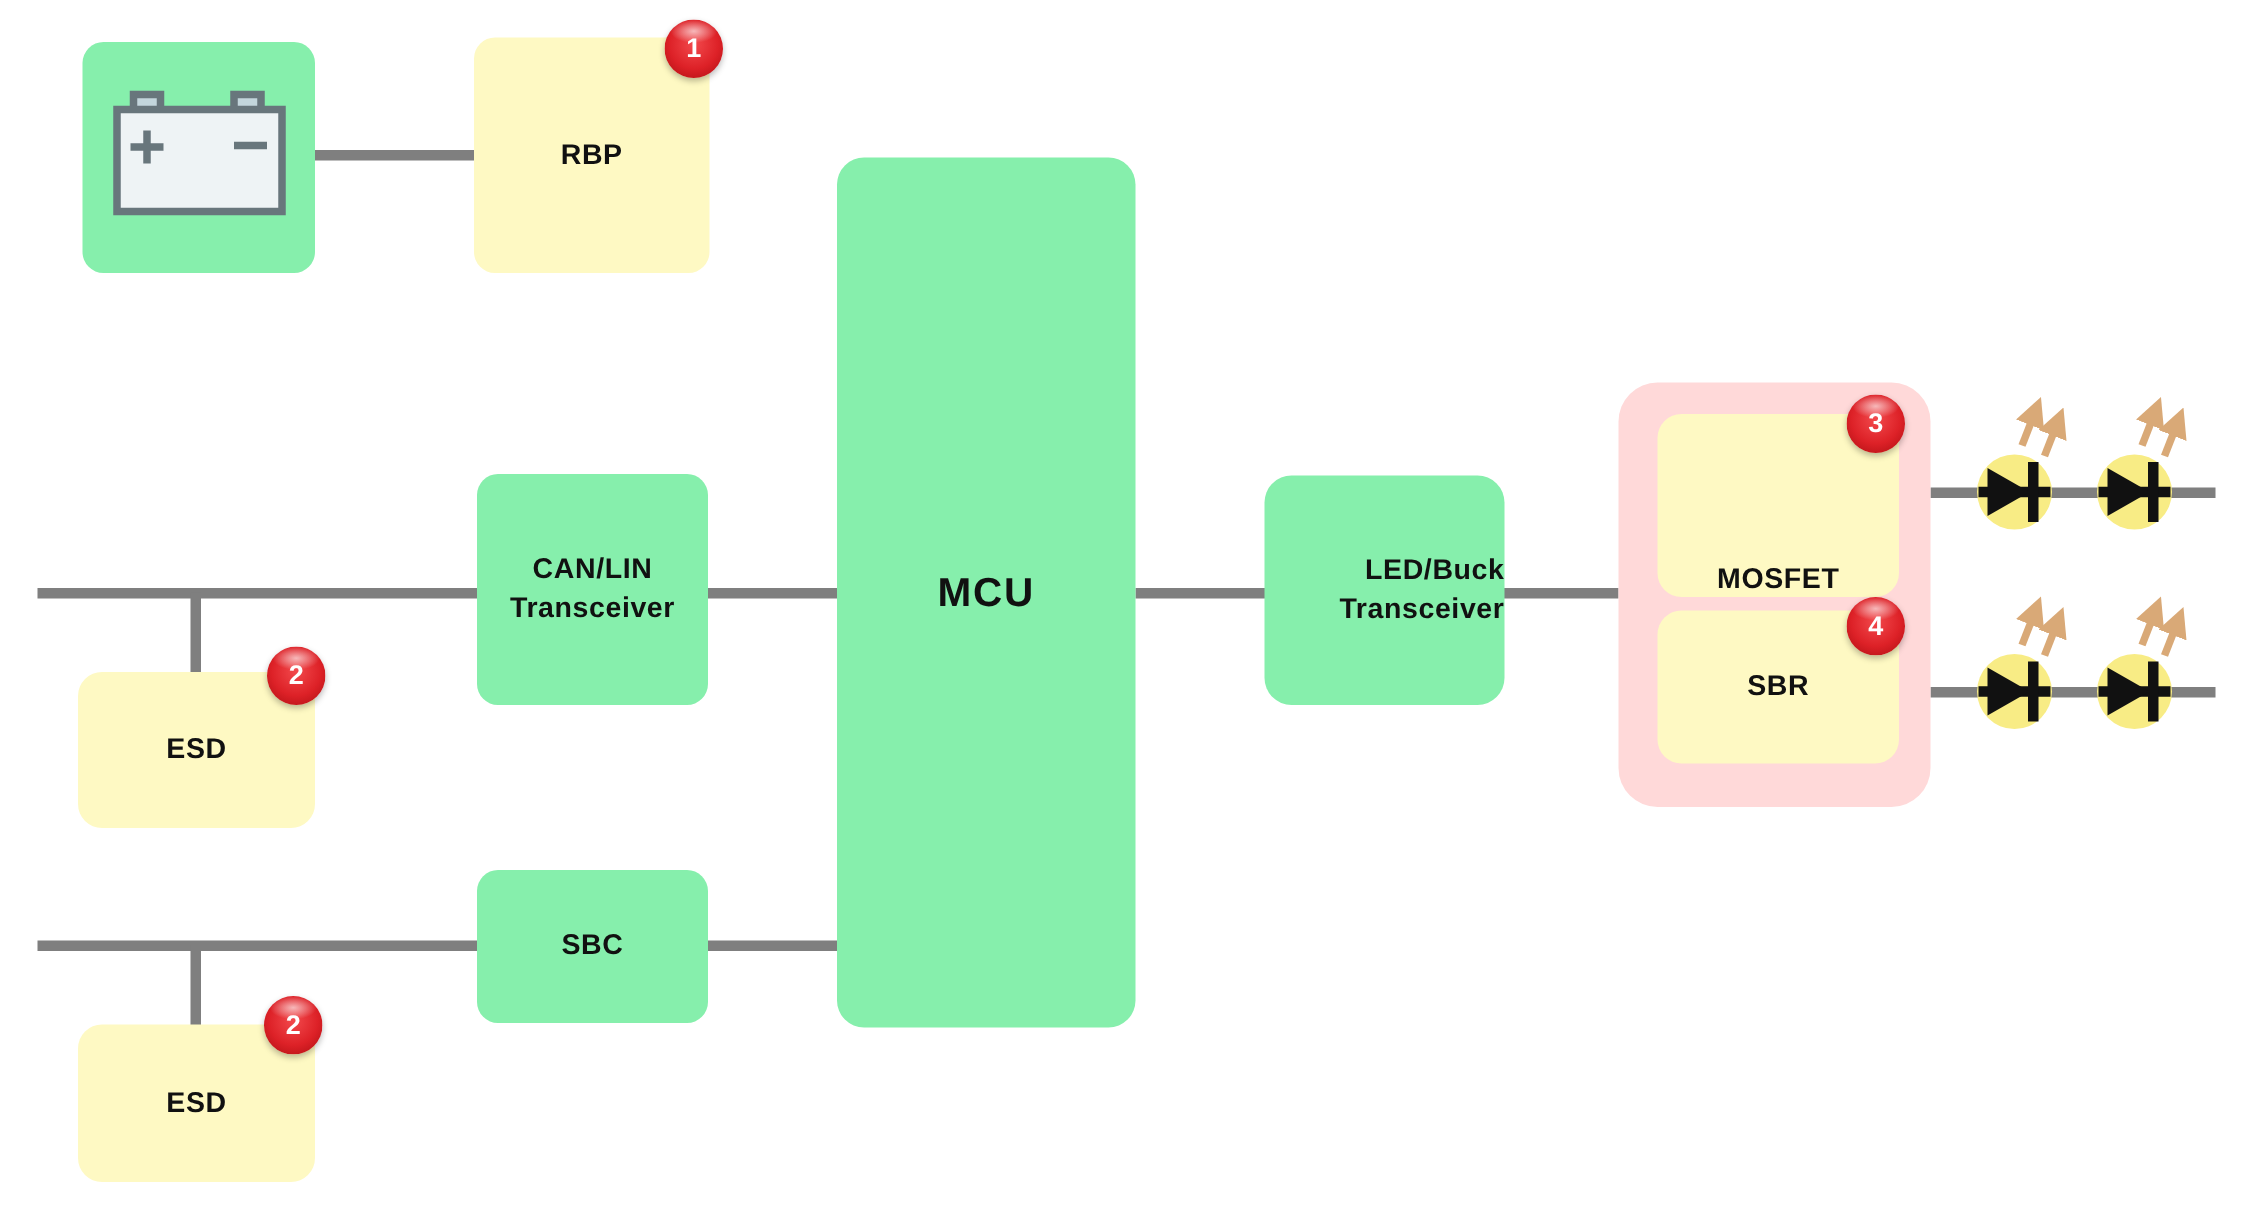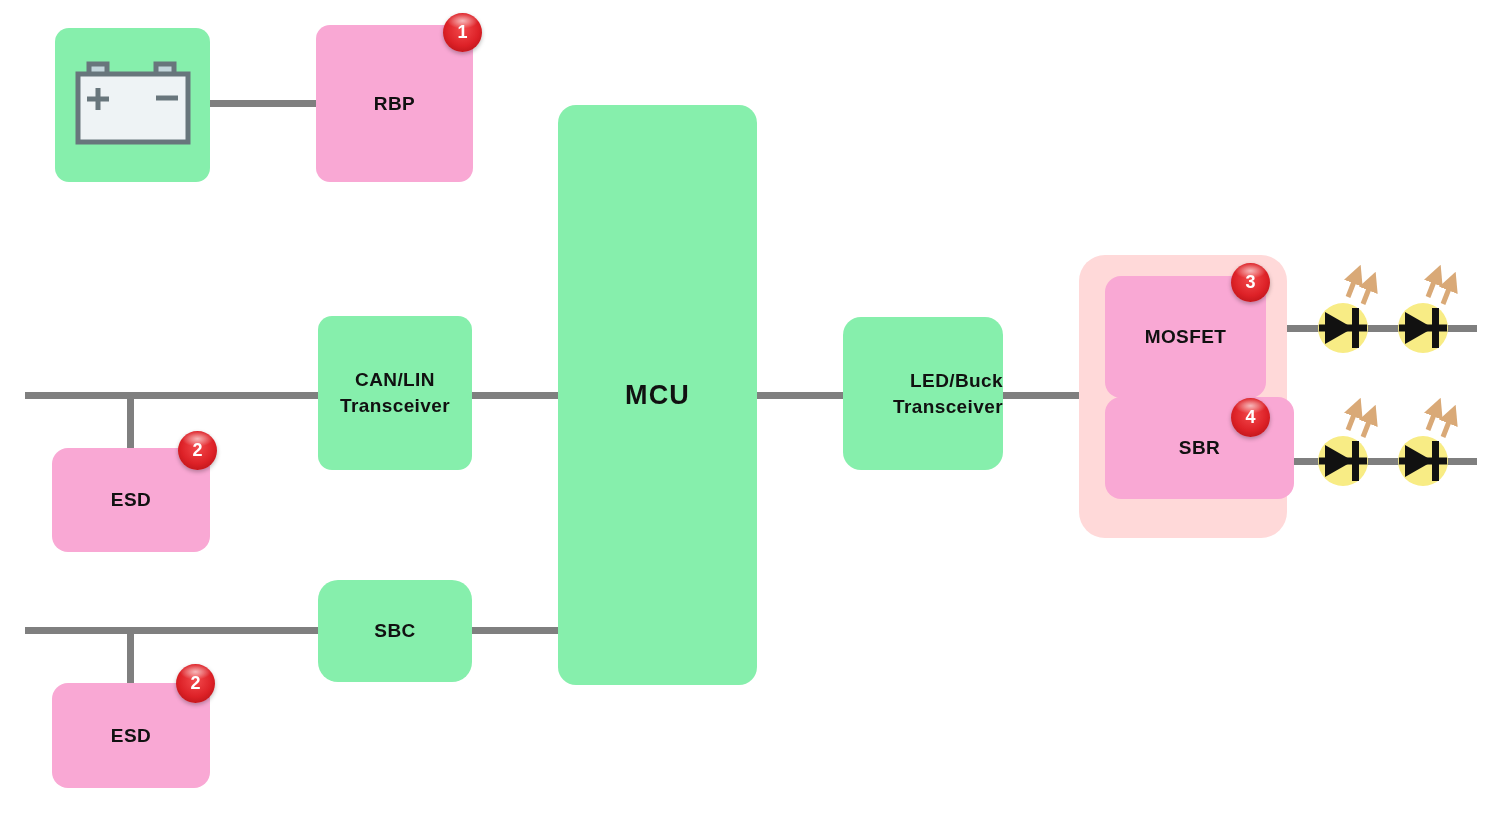--- a/index.html
+++ b/index.html
@@ -7,21 +7,21 @@
     position:relative; width:1500px; height:816px; background:#ffffff;
     font-family:"Liberation Sans", sans-serif; overflow:hidden;
   }
   .wire { position:absolute; background:#7f7f7f; z-index:1; }
   .block {
     position:absolute; z-index:2; display:flex; flex-direction:column;
     align-items:center; justify-content:center; text-align:center;
     color:#111111; font-weight:bold; font-size:19px; letter-spacing:0.4px;
   }
   .blue  { background:#86efac; }
-  .pink  { background:#f9a8d4; }
+  .pink  { background:#fef9c3; }
   .r14 { border-radius:14px; } .r16 { border-radius:16px; } .r18 { border-radius:18px; }
   .container-pink {
     position:absolute; z-index:2; background:#ffd9d9; border-radius:26px;
   }
   .inner { z-index:3; }
   .mcu-label { font-size:27px; letter-spacing:1.2px; }
   .two-line span { display:block; line-height:26px; }
   .badge {
     position:absolute; z-index:5; width:39px; height:39px; border-radius:50%;
     display:flex; align-items:center; justify-content:center;
@@ -66,45 +66,45 @@
 
   <div class="block blue r18" style="left:558px; top:105px; width:199px; height:580px;">
     <span class="mcu-label">MCU</span>
   </div>
 
   <div class="block blue r14 two-line" style="left:318px; top:316px; width:154px; height:154px;">
     <span>CAN/LIN</span>
     <span>Transceiver</span>
   </div>
 
-  <div class="block blue r14" style="left:318px; top:580px; width:154px; height:102px;border-radius:20px;">
+  <div class="block blue r14" style="left:318px; top:580px; width:154px; height:102px;">
     <span>SBC</span>
   </div>
 
   <div class="block pink r16" style="left:52px; top:448px; width:158px; height:104px;">
     <span>ESD</span>
   </div>
   <div class="badge" style="left:178px; top:431px;">2</div>
 
   <div class="block pink r16" style="left:52px; top:683px; width:158px; height:105px;">
     <span>ESD</span>
   </div>
   <div class="badge" style="left:176px; top:664px;">2</div>
 
   <div class="block blue r18 two-line" style="left:843px; top:317px; width:160px; height:153px;align-items:flex-end;">
     <span>LED/Buck</span>
     <span>Transceiver</span>
   </div>
 
   <div class="container-pink" style="left:1079px; top:255px; width:208px; height:283px;"></div>
-  <div class="block pink r16 inner" style="left:1105px; top:276px; width:161px; height:122px;">
+  <div class="block pink r16 inner" style="left:1105px; top:276px; width:161px; height:122px;justify-content:flex-end;">
     <span>MOSFET</span>
   </div>
   <div class="badge" style="left:1231px; top:263px;">3</div>
-  <div class="block pink r16 inner" style="left:1105px; top:397px; width:189px; height:102px;">
+  <div class="block pink r16 inner" style="left:1105px; top:407px; width:161px; height:102px;">
     <span>SBR</span>
   </div>
   <div class="badge" style="left:1231px; top:398px;">4</div>
 
   <div class="led" style="left:1303px; top:248px;">
     <svg width="100" height="110" viewBox="0 0 100 110">
       <defs>
         <marker id="ah" markerWidth="4" markerHeight="4" refX="2" refY="2" orient="auto">
           <path d="M0,0 L4,2 L0,4 z" fill="#d9a977"></path>
         </marker>

